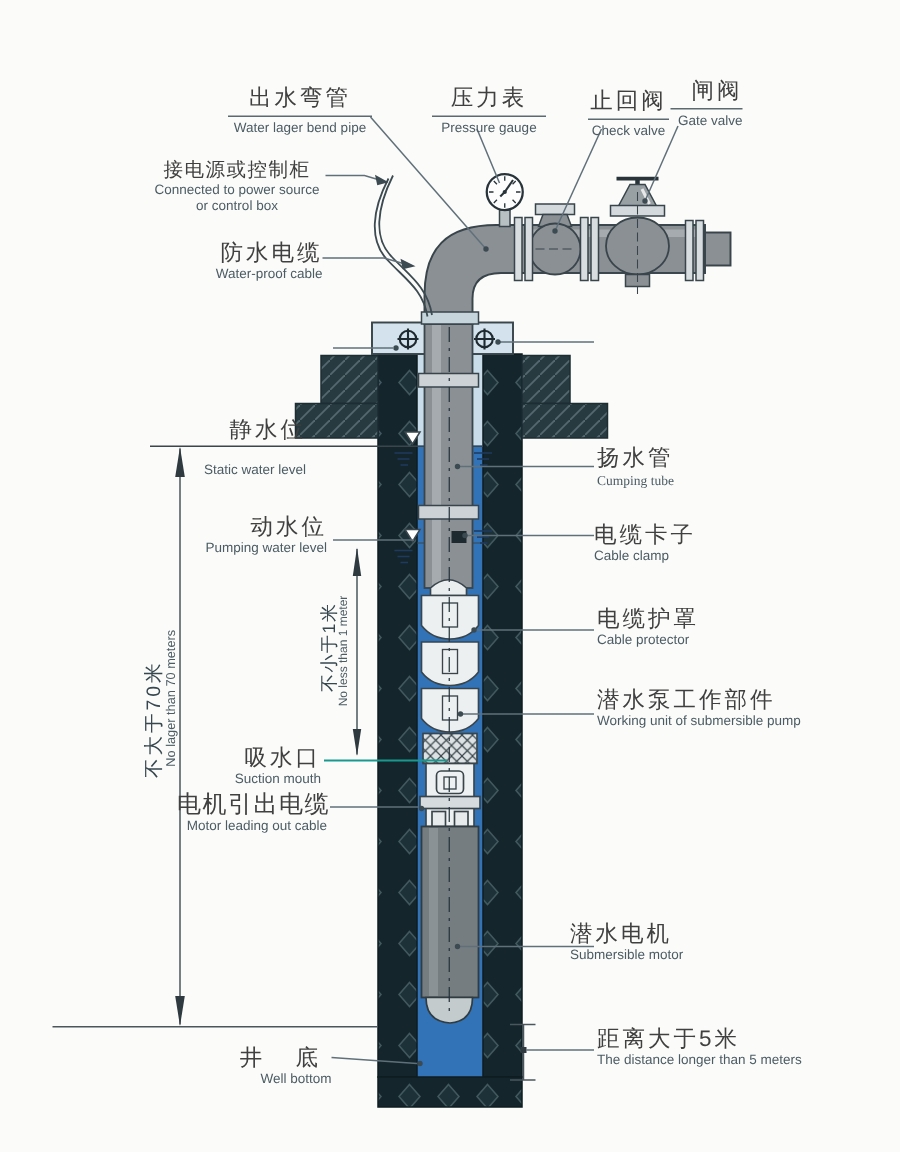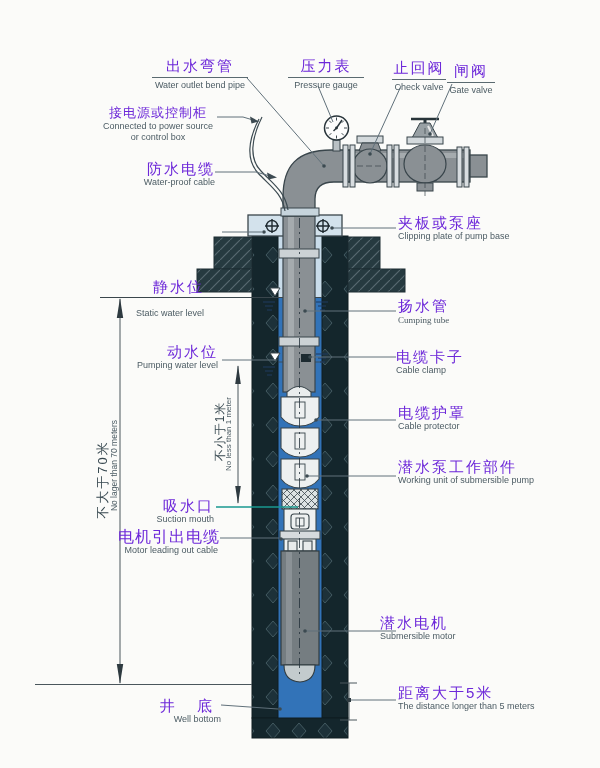--- a/index.html
+++ b/index.html
@@ -2,21 +2,21 @@
 <html><head>
 <meta charset="utf-8">
 <style>
   html,body{margin:0;padding:0;}
   .stage{
     position:relative;width:600px;height:768px;background:#fbfbf9;overflow:hidden;
     font-family:"Liberation Sans","DejaVu Sans",sans-serif;color:#3d4e57;
   }
   .stage svg{position:absolute;left:0;top:0;}
   .lbl{position:absolute;line-height:1;}
-  .lbl .zh{font-size:15px;letter-spacing:2px;line-height:17px;white-space:nowrap;color:#6d28d9;}
+  .lbl .zh{font-size:15px;letter-spacing:2px;line-height:17px;white-space:nowrap;color:#404040;}
   .lbl .en{font-size:9px;line-height:11px;white-space:nowrap;color:#4c5c64;}
   .topl{text-align:center;}
   .topl .zh{display:block;border-bottom:1px solid #5a6a70;padding-bottom:3px;}
   .topl .en{display:block;margin-top:2px;}
   .leftl{text-align:right;}
   .rightl{text-align:left;width:195px;}
   .sm .zh{font-size:13px;letter-spacing:1px;}
   .rot{display:flex;align-items:center;justify-content:center;text-align:center;}
   .rot.r70z{transform:rotate(-90deg);font-size:13px;letter-spacing:2px;color:#36474f;}
   .rot.r70e{transform:rotate(-90deg);font-size:8.5px;color:#4c5c64;white-space:nowrap;}
@@ -223,31 +223,31 @@
   <g stroke="#4a565c" stroke-width="1">
     <line x1="340" y1="683" x2="357" y2="683"></line>
     <line x1="340" y1="720" x2="357" y2="720"></line>
     <line x1="349" y1="683" x2="349" y2="720"></line>
     <rect x="347" y="698" width="4" height="4" fill="#2e3a40" stroke="none"></rect>
   </g>
 </svg>
 
 <div class="lbl topl" style="left:152px;top:57px;width:96px;">
   <span class="zh">出水弯管</span>
-  <span class="en">Water outlet bend pipe</span>
+  <span class="en">Water lager bend pipe</span>
 </div>
 <div class="lbl topl" style="left:288px;top:57px;width:76px;">
   <span class="zh">压力表</span>
   <span class="en">Pressure gauge</span>
 </div>
 <div class="lbl topl" style="left:392px;top:59px;width:54px;">
   <span class="zh">止回阀</span>
   <span class="en">Check valve</span>
 </div>
-<div class="lbl topl" style="left:447px;top:62px;width:48px;">
+<div class="lbl topl" style="left:447px;top:52px;width:48px;text-align:right;">
   <span class="zh">闸阀</span>
   <span class="en">Gate valve</span>
 </div>
 
 <div class="lbl leftl sm" style="left:100px;top:104px;width:116px;text-align:center;">
   <div class="zh">接电源或控制柜</div>
   <div class="en">Connected to power source</div>
   <div class="en">or control box</div>
 </div>
 <div class="lbl leftl" style="left:125px;top:160px;width:90px;">
@@ -268,24 +268,20 @@
 </div>
 <div class="lbl leftl sm" style="left:118px;top:528px;width:100px;">
   <div class="zh" style="font-size:16px;">电机引出电缆</div>
   <div class="en">Motor leading out cable</div>
 </div>
 <div class="lbl leftl" style="left:143px;top:697px;width:78px;">
   <div class="zh wideSpace">井 底</div>
   <div class="en">Well bottom</div>
 </div>
 
-<div class="lbl rightl" style="left:398px;top:214px;">
-  <div class="zh">夹板或泵座</div>
-  <div class="en">Clipping plate of pump base</div>
-</div>
 <div class="lbl rightl" style="left:398px;top:298px;font-family:Liberation Serif, serif;">
   <div class="zh">扬水管</div>
   <div class="en">Cumping tube</div>
 </div>
 <div class="lbl rightl" style="left:396px;top:348px;">
   <div class="zh">电缆卡子</div>
   <div class="en">Cable clamp</div>
 </div>
 <div class="lbl rightl" style="left:398px;top:404px;">
   <div class="zh">电缆护罩</div>

